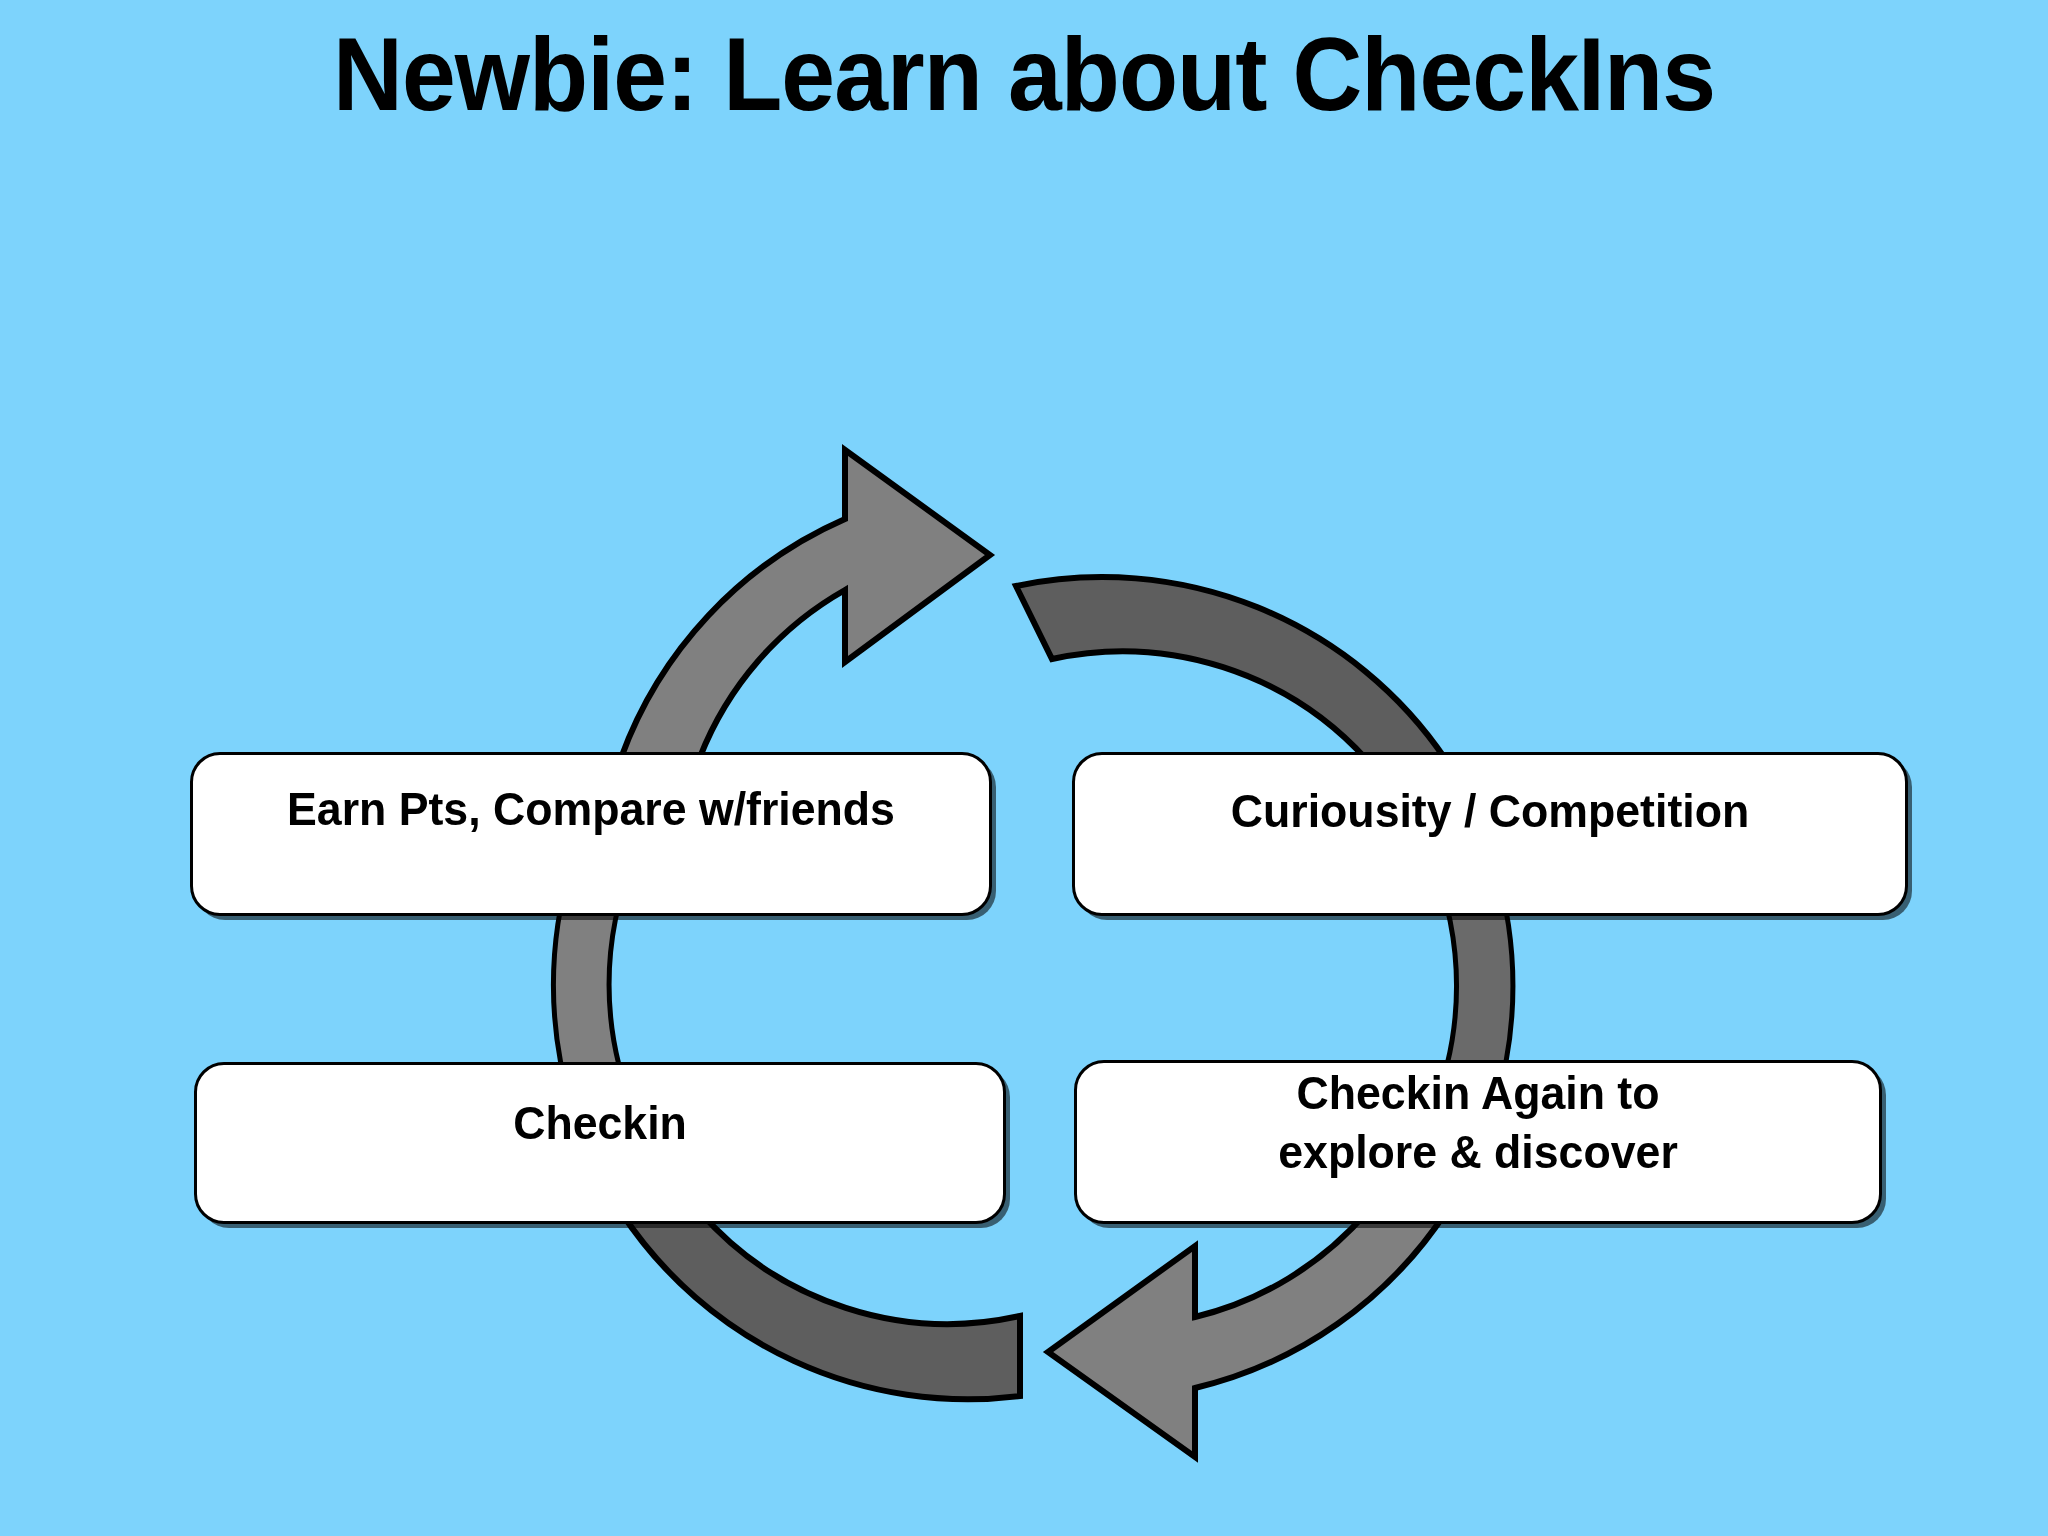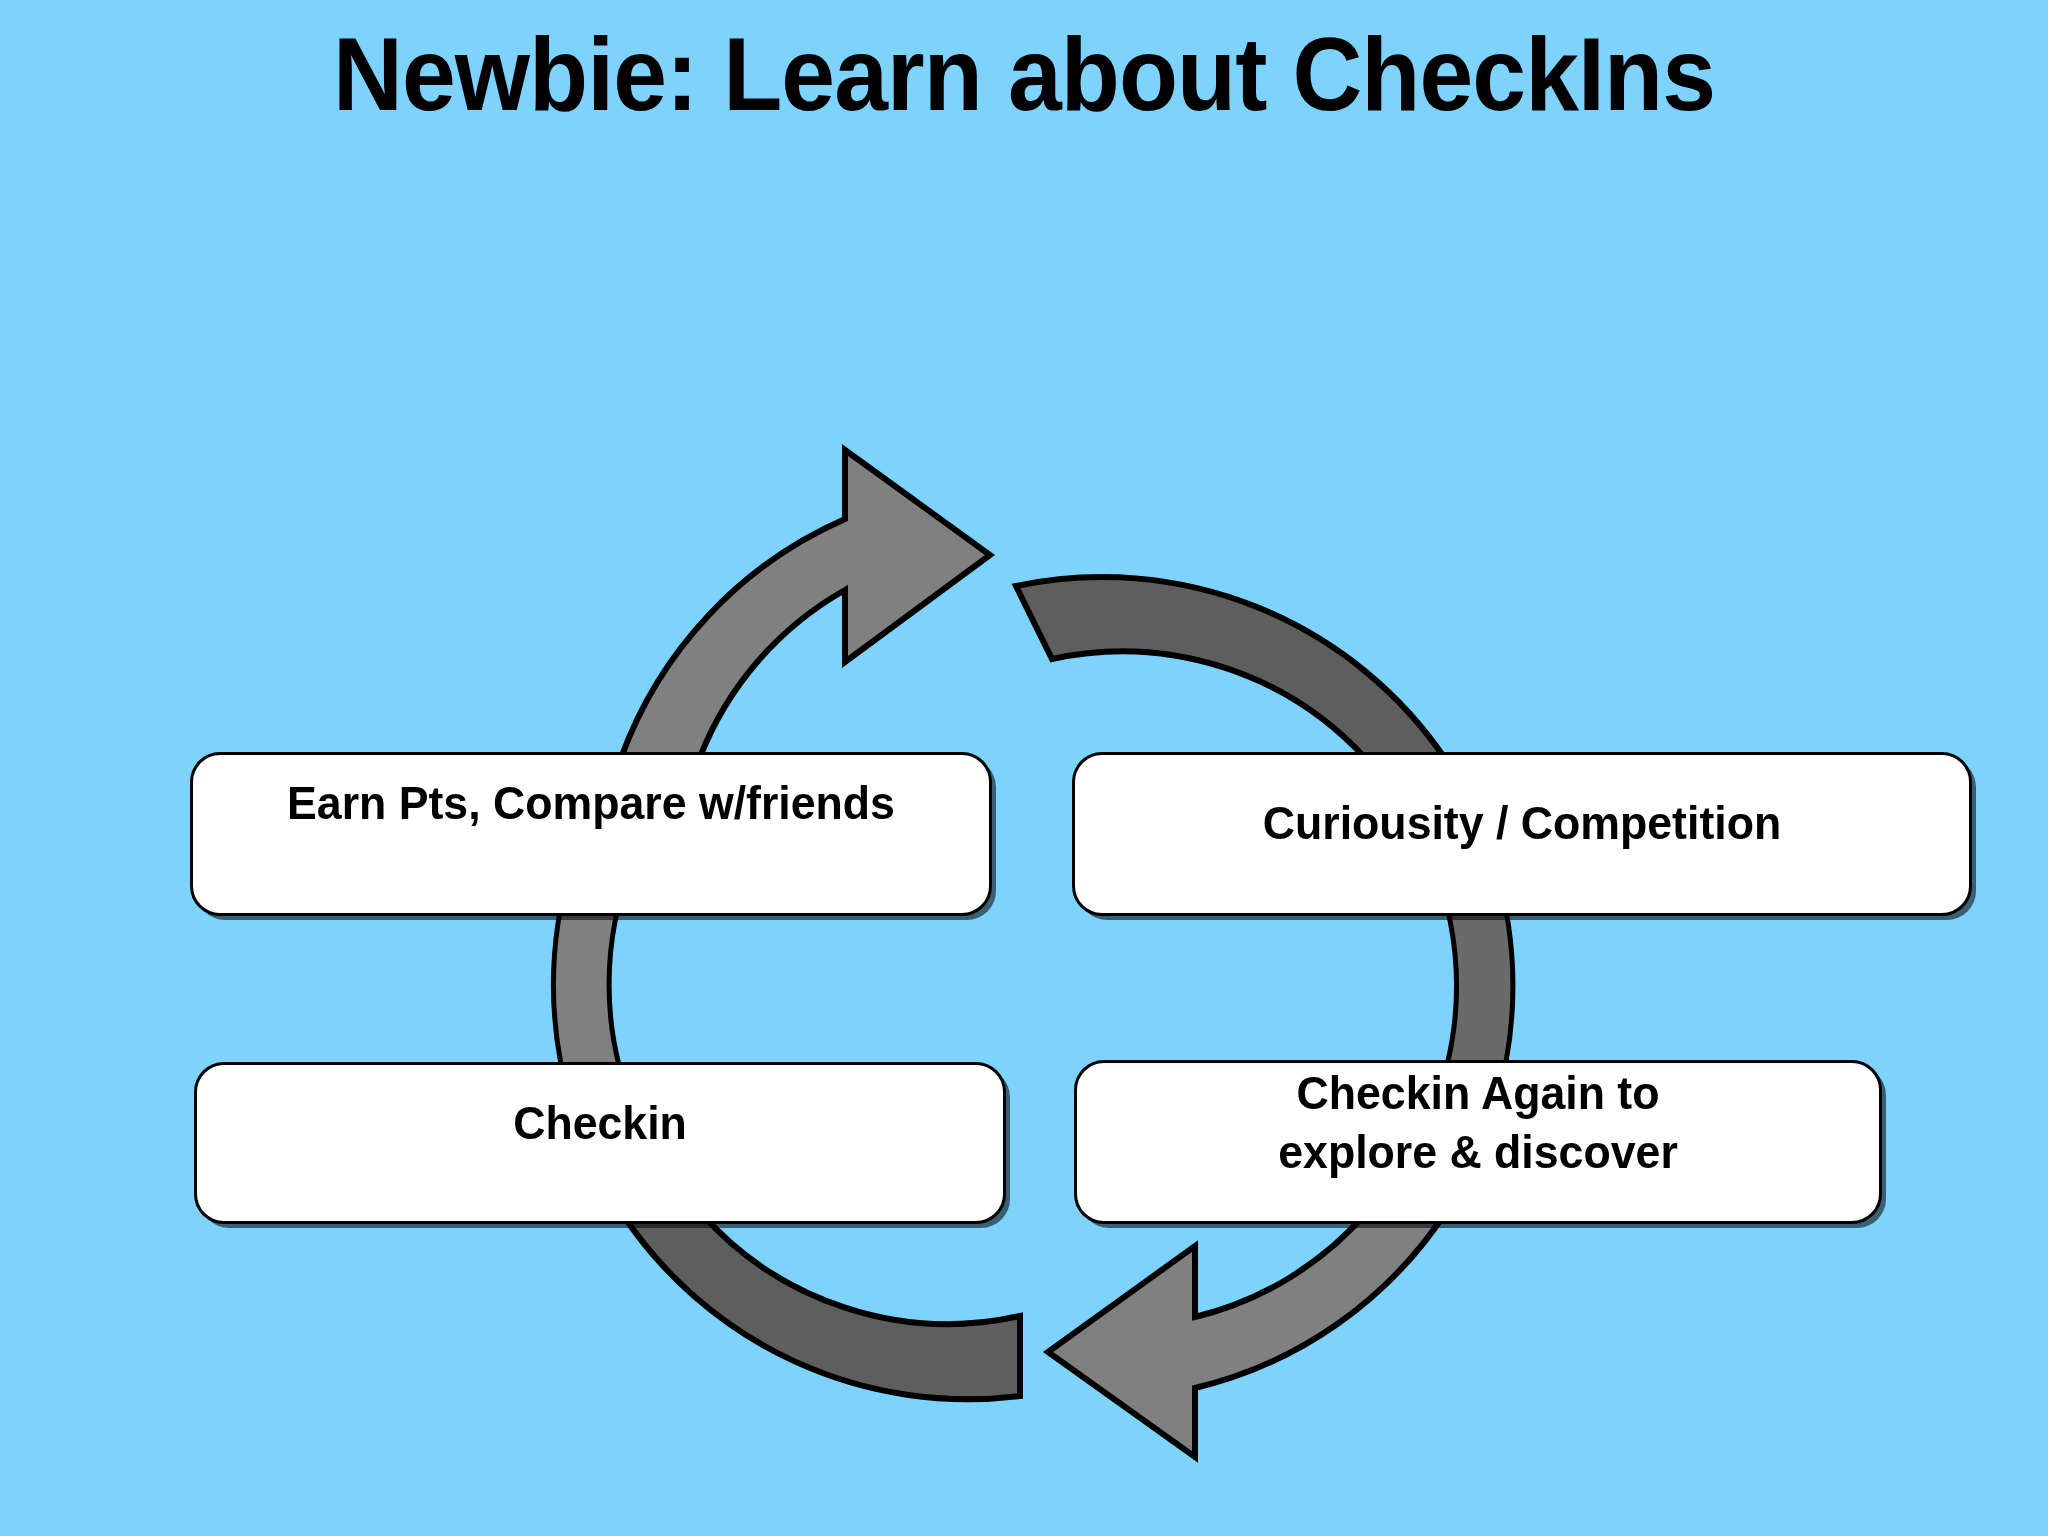--- a/index.html
+++ b/index.html
@@ -73,28 +73,28 @@
     transform: scaleX(0.95);
     transform-origin: 50% 0;
     white-space: pre-line;
   }
 
   #box-earn-pts {
     left: 190px;
     top: 752px;
     width: 802px;
     height: 164px;
-    padding-top: 18px;
+    padding-top: 24px;
   }
   #box-curiosity {
     left: 1072px;
     top: 752px;
-    width: 900px;
+    width: 836px;
     height: 164px;
-    padding-top: 38px;
+    padding-top: 26px;
   }
   #box-checkin {
     left: 194px;
     top: 1062px;
     width: 812px;
     height: 162px;
     padding-top: 28px;
   }
   #box-checkin-again {
     left: 1074px;

